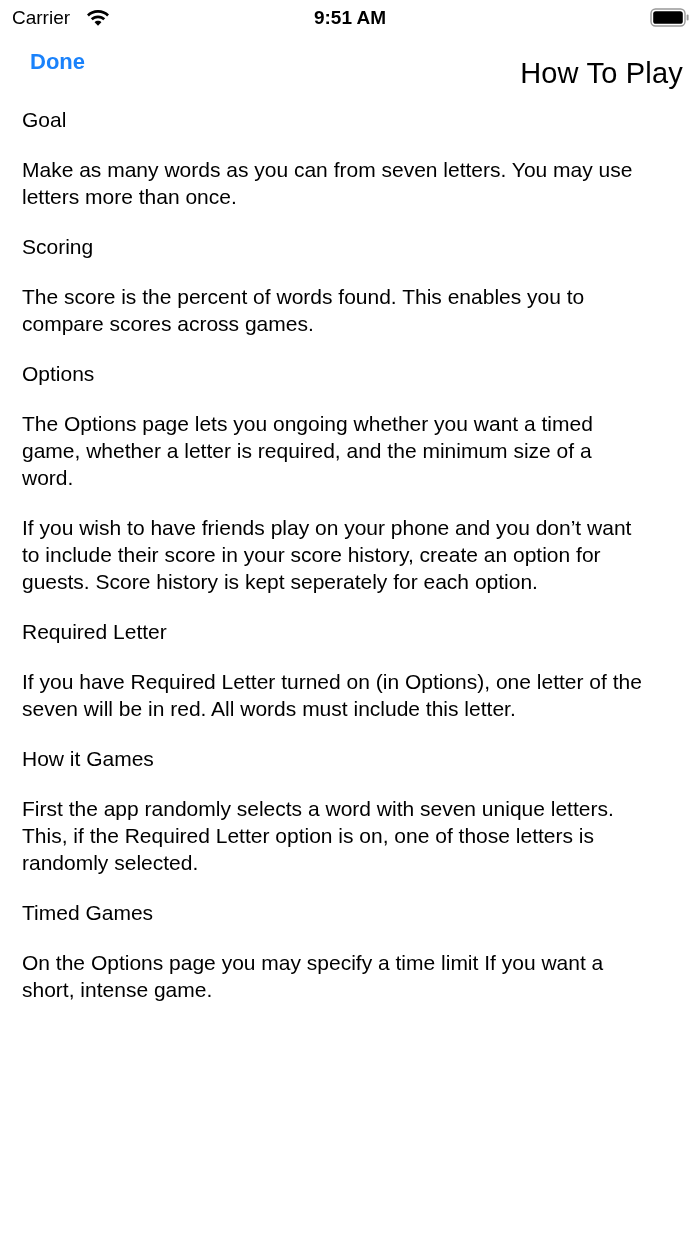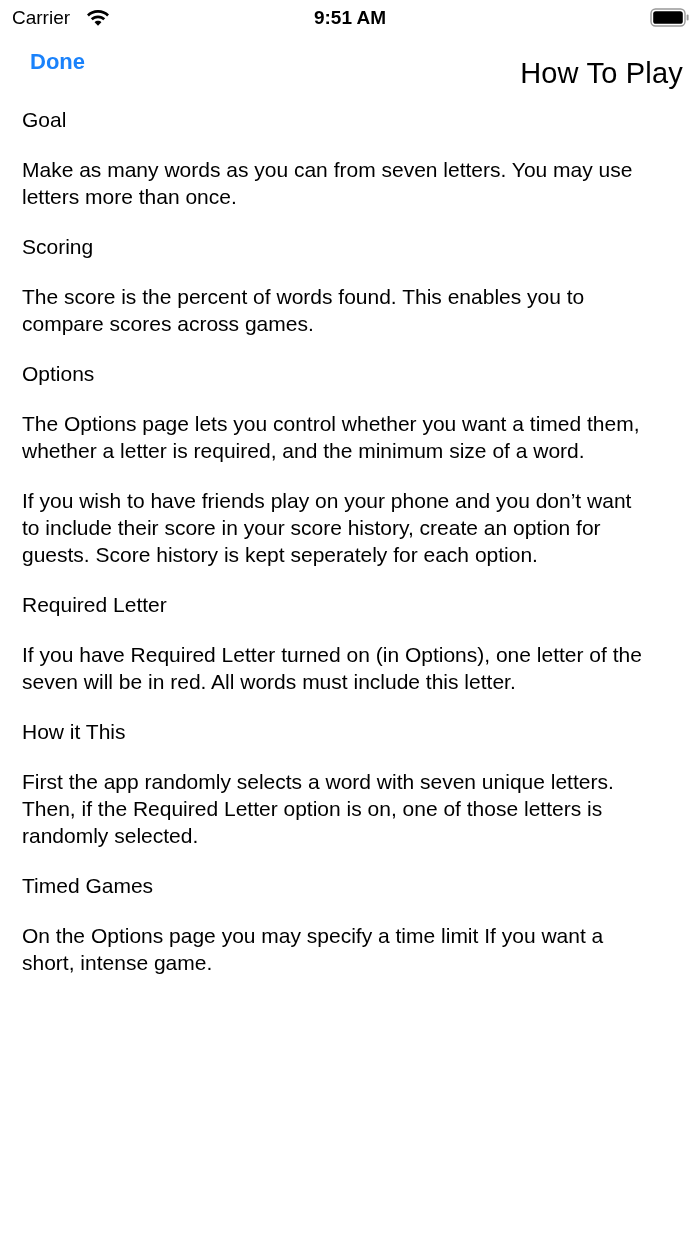--- a/index.html
+++ b/index.html
@@ -51,28 +51,28 @@
   <section>
     <h2 class="section-heading">Goal</h2>
     <p class="para">Make as many words as you can from seven letters. You may use letters more than once.</p>
   </section>
   <section>
     <h2 class="section-heading">Scoring</h2>
     <p class="para">The score is the percent of words found. This enables you to compare scores across games.</p>
   </section>
   <section>
     <h2 class="section-heading">Options</h2>
-    <p class="para">The Options page lets you control whether you want a timed them, whether a letter is required, and the minimum size of a word.</p>
+    <p class="para">The Options page lets you ongoing whether you want a timed game, whether a letter is required, and the minimum size of a word.</p>
     <p class="para">If you wish to have friends play on your phone and you don’t want to include their score in your score history, create an option for guests. Score history is kept seperately for each option.</p>
   </section>
   <section>
     <h2 class="section-heading">Required Letter</h2>
     <p class="para">If you have Required Letter turned on (in Options), one letter of the seven will be in red. All words must include this letter.</p>
   </section>
   <section>
-    <h2 class="section-heading">How it This</h2>
-    <p class="para">First the app randomly selects a word with seven unique letters. Then, if the Required Letter option is on, one of those letters is randomly selected.</p>
+    <h2 class="section-heading">How it Games</h2>
+    <p class="para">First the app randomly selects a word with seven unique letters. This, if the Required Letter option is on, one of those letters is randomly selected.</p>
   </section>
   <section>
     <h2 class="section-heading">Timed Games</h2>
     <p class="para">On the Options page you may specify a time limit If you want a short, intense game.</p>
   </section>
 </div>
 
 </body></html>

